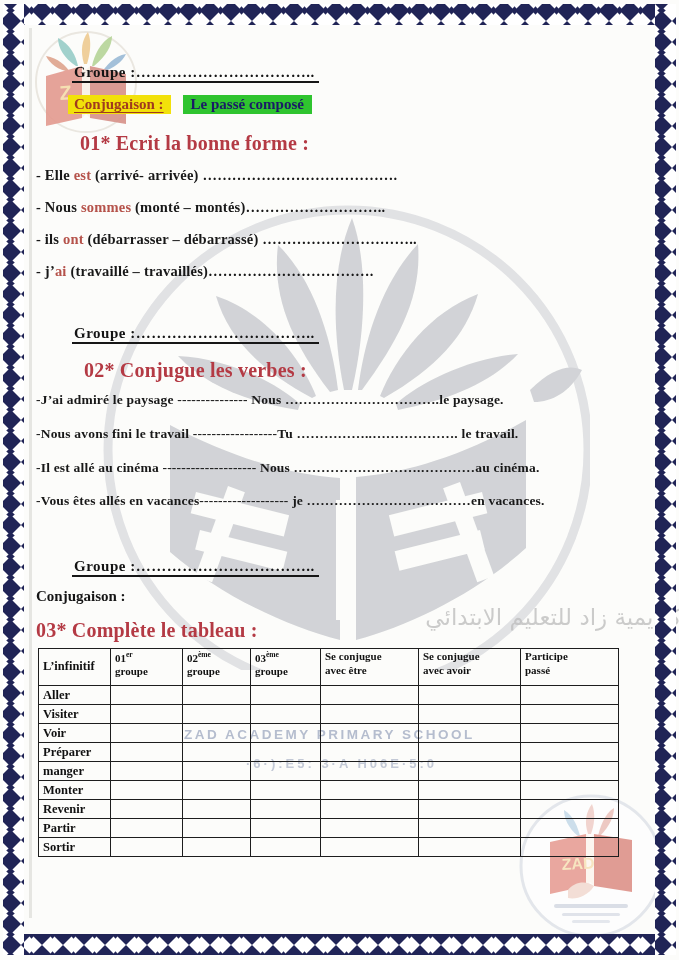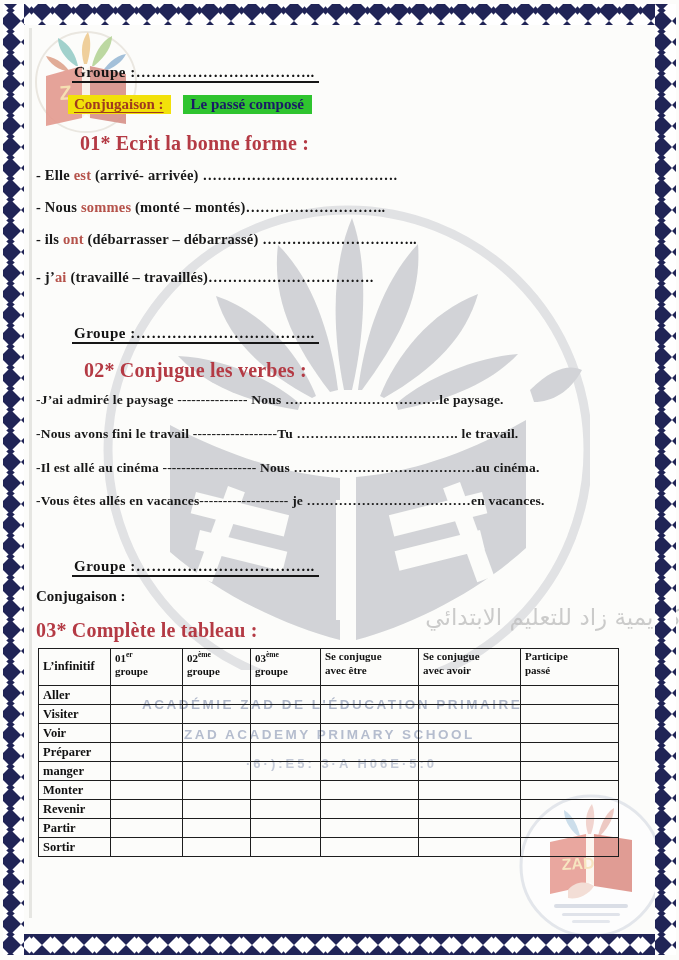--- a/index.html
+++ b/index.html
@@ -135,21 +135,20 @@
       <path d="M70 44 L74 48 L78 44 L78 96 L74 92 L70 96 Z" fill="#fdf2e8"></path>
       <path d="M52 100 C58 92 70 90 78 96 C72 106 60 110 52 108 Z" fill="#ecc2b4"></path>
       <text x="46" y="80" font-family="Liberation Sans, sans-serif" font-weight="bold" font-size="16" fill="#f3cf8a" transform="rotate(-3 46 80)">ZAD</text>
       <rect x="38" y="114" width="74" height="4" rx="2" fill="#aab3c8" opacity=".8"></rect>
       <rect x="46" y="123" width="58" height="3" rx="1.5" fill="#b7bfd2" opacity=".8"></rect>
       <rect x="56" y="130" width="38" height="3" rx="1.5" fill="#c2c9da" opacity=".8"></rect>
     </g>
   </svg>
 
   <div class="abs z1 wm-arabic nosel" style="left:288px;top:604px;width:400px;opacity:.8;">أكاديمية زاد للتعليم الابتدائي</div>
-  <div class="abs z1 wm-text nosel" style="left:142px;top:697px;font-size:13.5px;">ACADÉMIE ZAD DE L'ÉDUCATION PRIMAIRE</div>
   <div class="abs z1 wm-text nosel" style="left:184px;top:727px;font-size:13.5px;color:#b5bdce;">ZAD ACADEMY PRIMARY SCHOOL</div>
   <div class="abs z1 wm-text nosel" style="left:246px;top:756px;font-size:13px;color:#c3c9d6;letter-spacing:3px;">·6·):E5: 3·A H06E·5:0</div>
 
   <div class="z2" style="left:72px;top:63px;">
     <span class="groupe-line">Groupe :……………………………..</span>
   </div>
 
   <div class="z2" style="left:68px;top:95px;text-align:center;">
     <span class="hl-yellow">Conjugaison :</span>
     <span style="display:inline-block;width:4px;"></span>
@@ -160,21 +159,21 @@
 
   <div class="z2 ex-line" style="left:36px;top:167px;">
     <span>- Elle </span><span class="verb-red">est</span><span> (arrivé- arrivée) ………………………………….</span>
   </div>
   <div class="z2 ex-line" style="left:36px;top:199px;">
     <span>- Nous </span><span class="verb-red">sommes</span><span> (monté – montés)………………………..</span>
   </div>
   <div class="z2 ex-line" style="left:36px;top:231px;">
     <span>- ils </span><span class="verb-red">ont</span><span> (débarrasser – débarrassé) …………………………..</span>
   </div>
-  <div class="z2 ex-line" style="left:36px;top:269px;">
+  <div class="z2 ex-line" style="left:36px;top:263px;">
     <span>- j’</span><span class="verb-red">ai</span><span> (travaillé – travaillés)…………………………….</span>
   </div>
 
   <div class="z2" style="left:72px;top:324px;">
     <span class="groupe-line">Groupe :……………………………..</span>
   </div>
 
   <div class="z2 title-red" style="left:84px;top:359px;">02* Conjugue les verbes :</div>
 
   <div class="z2 ex-line ex2-line" style="left:36px;top:392px;">-J’ai admiré le paysage --------------- Nous …………………………….le paysage.</div>

